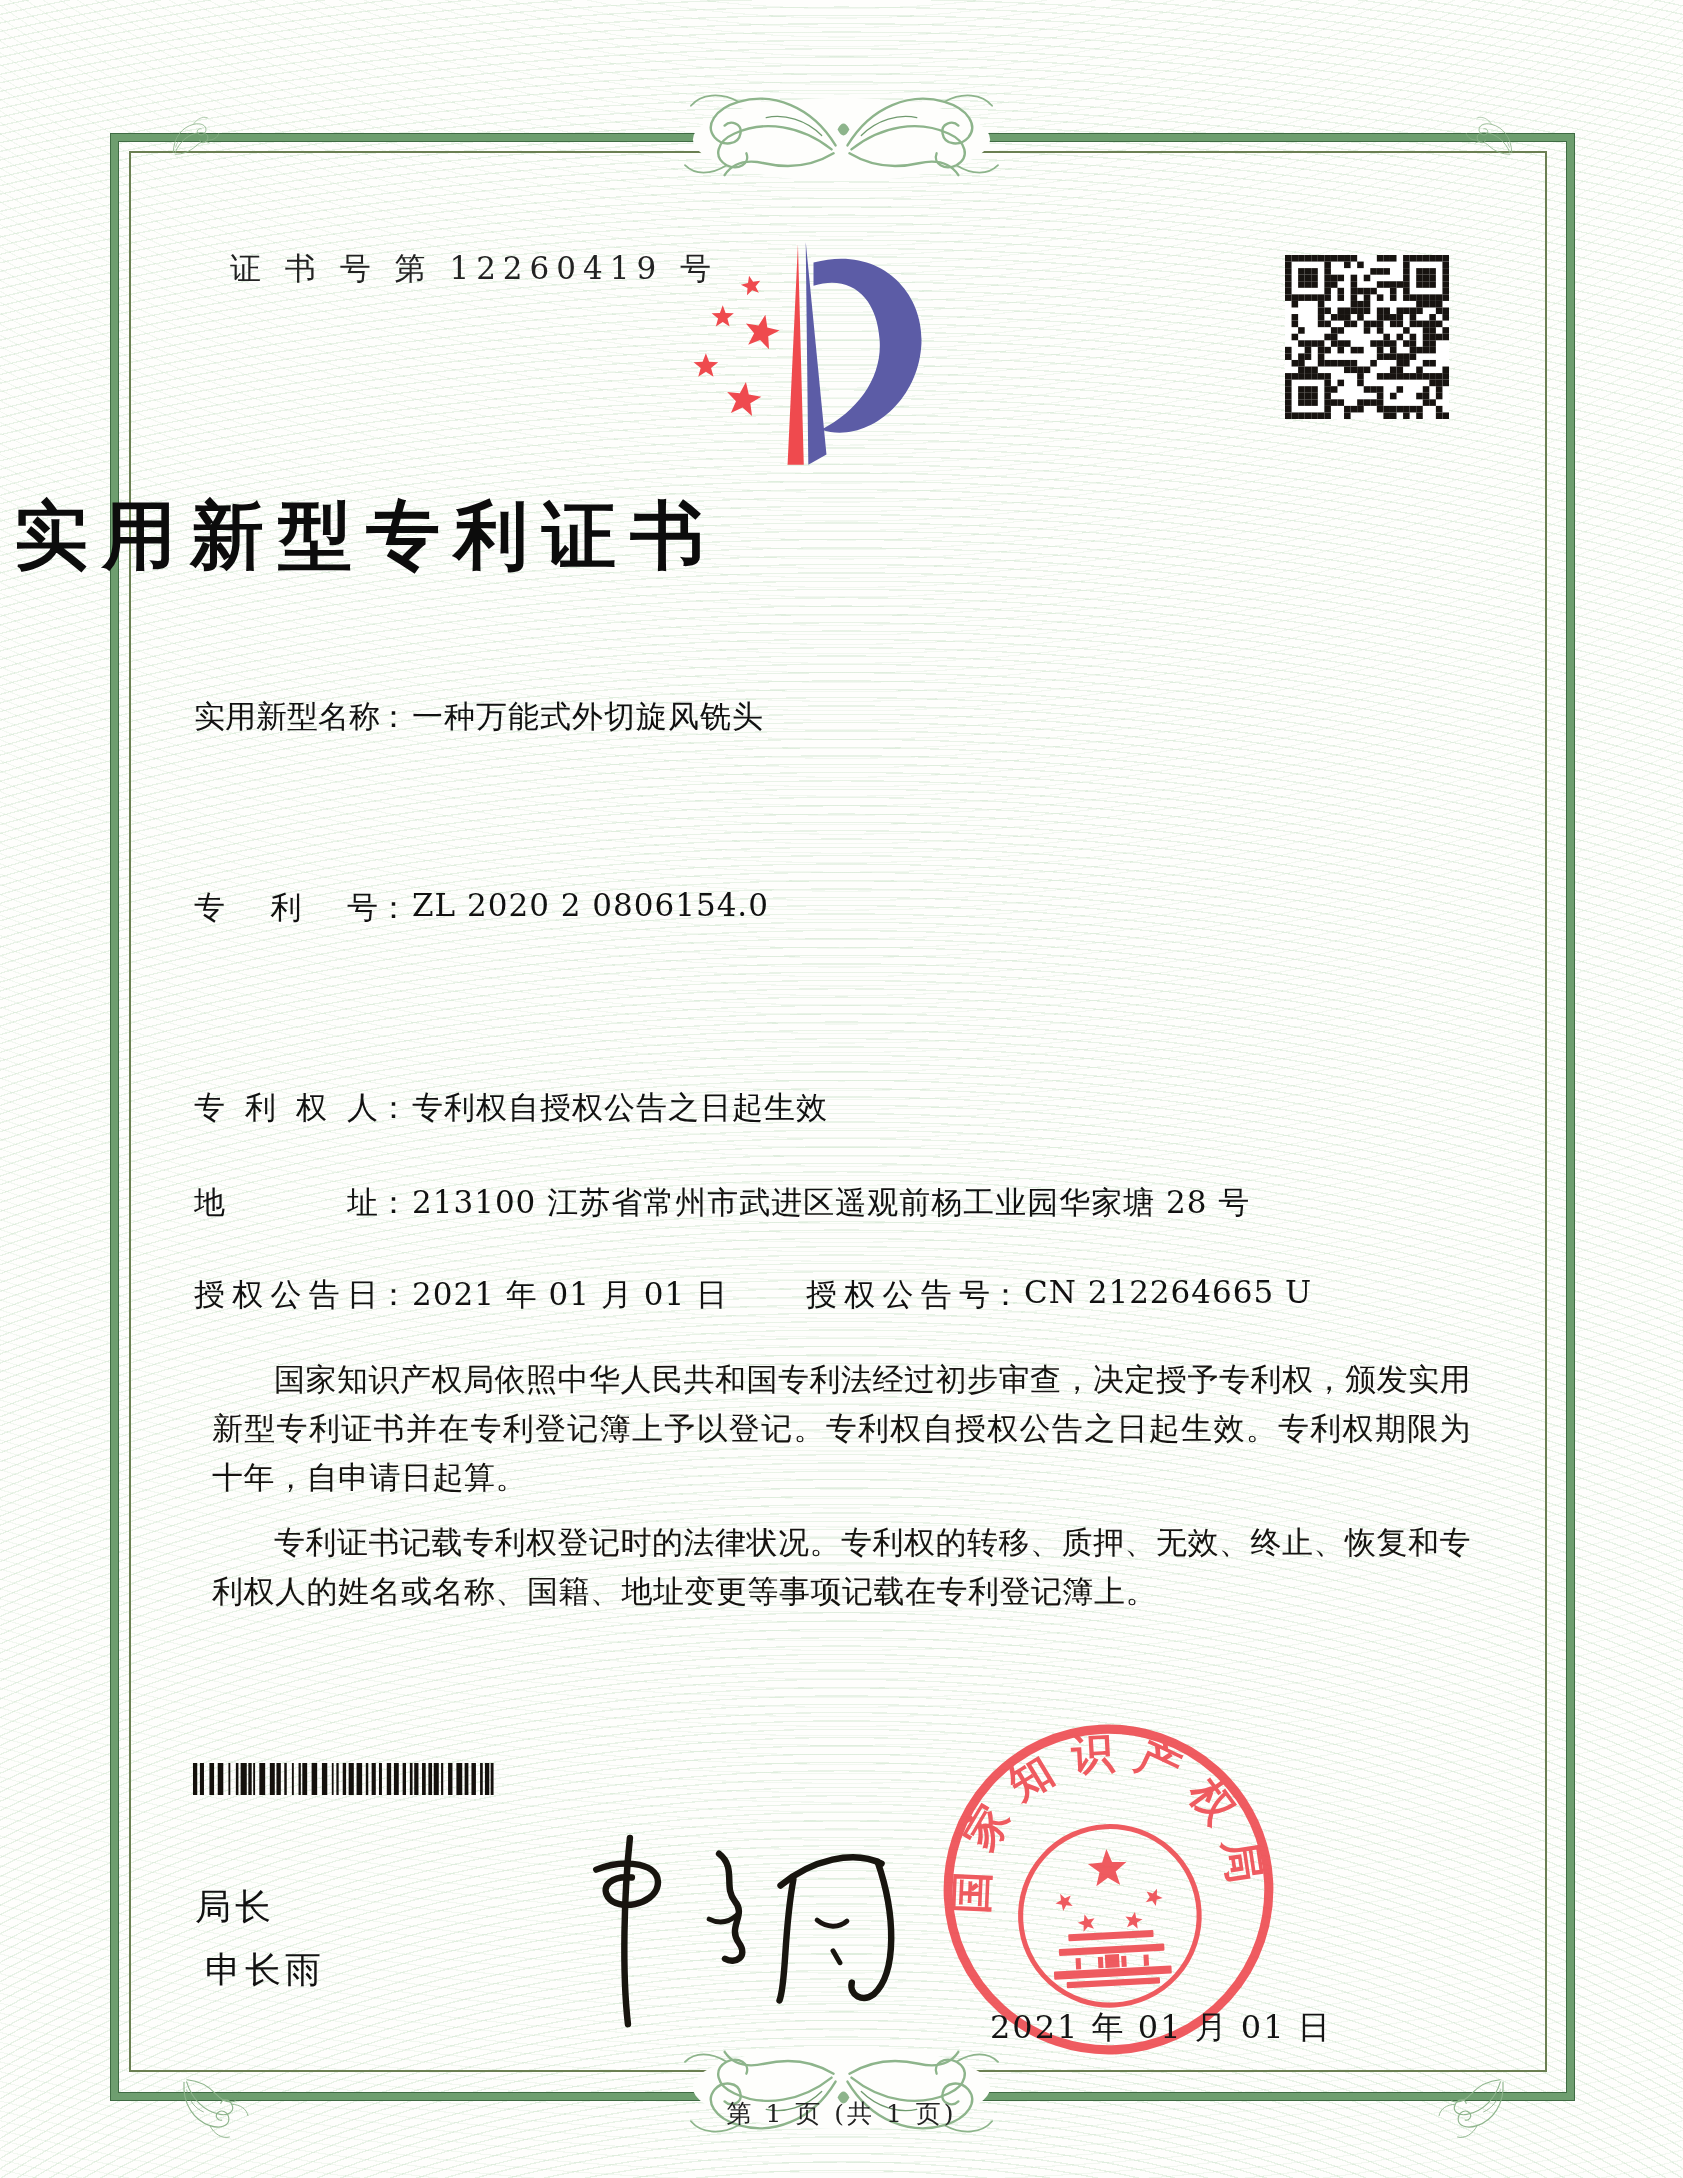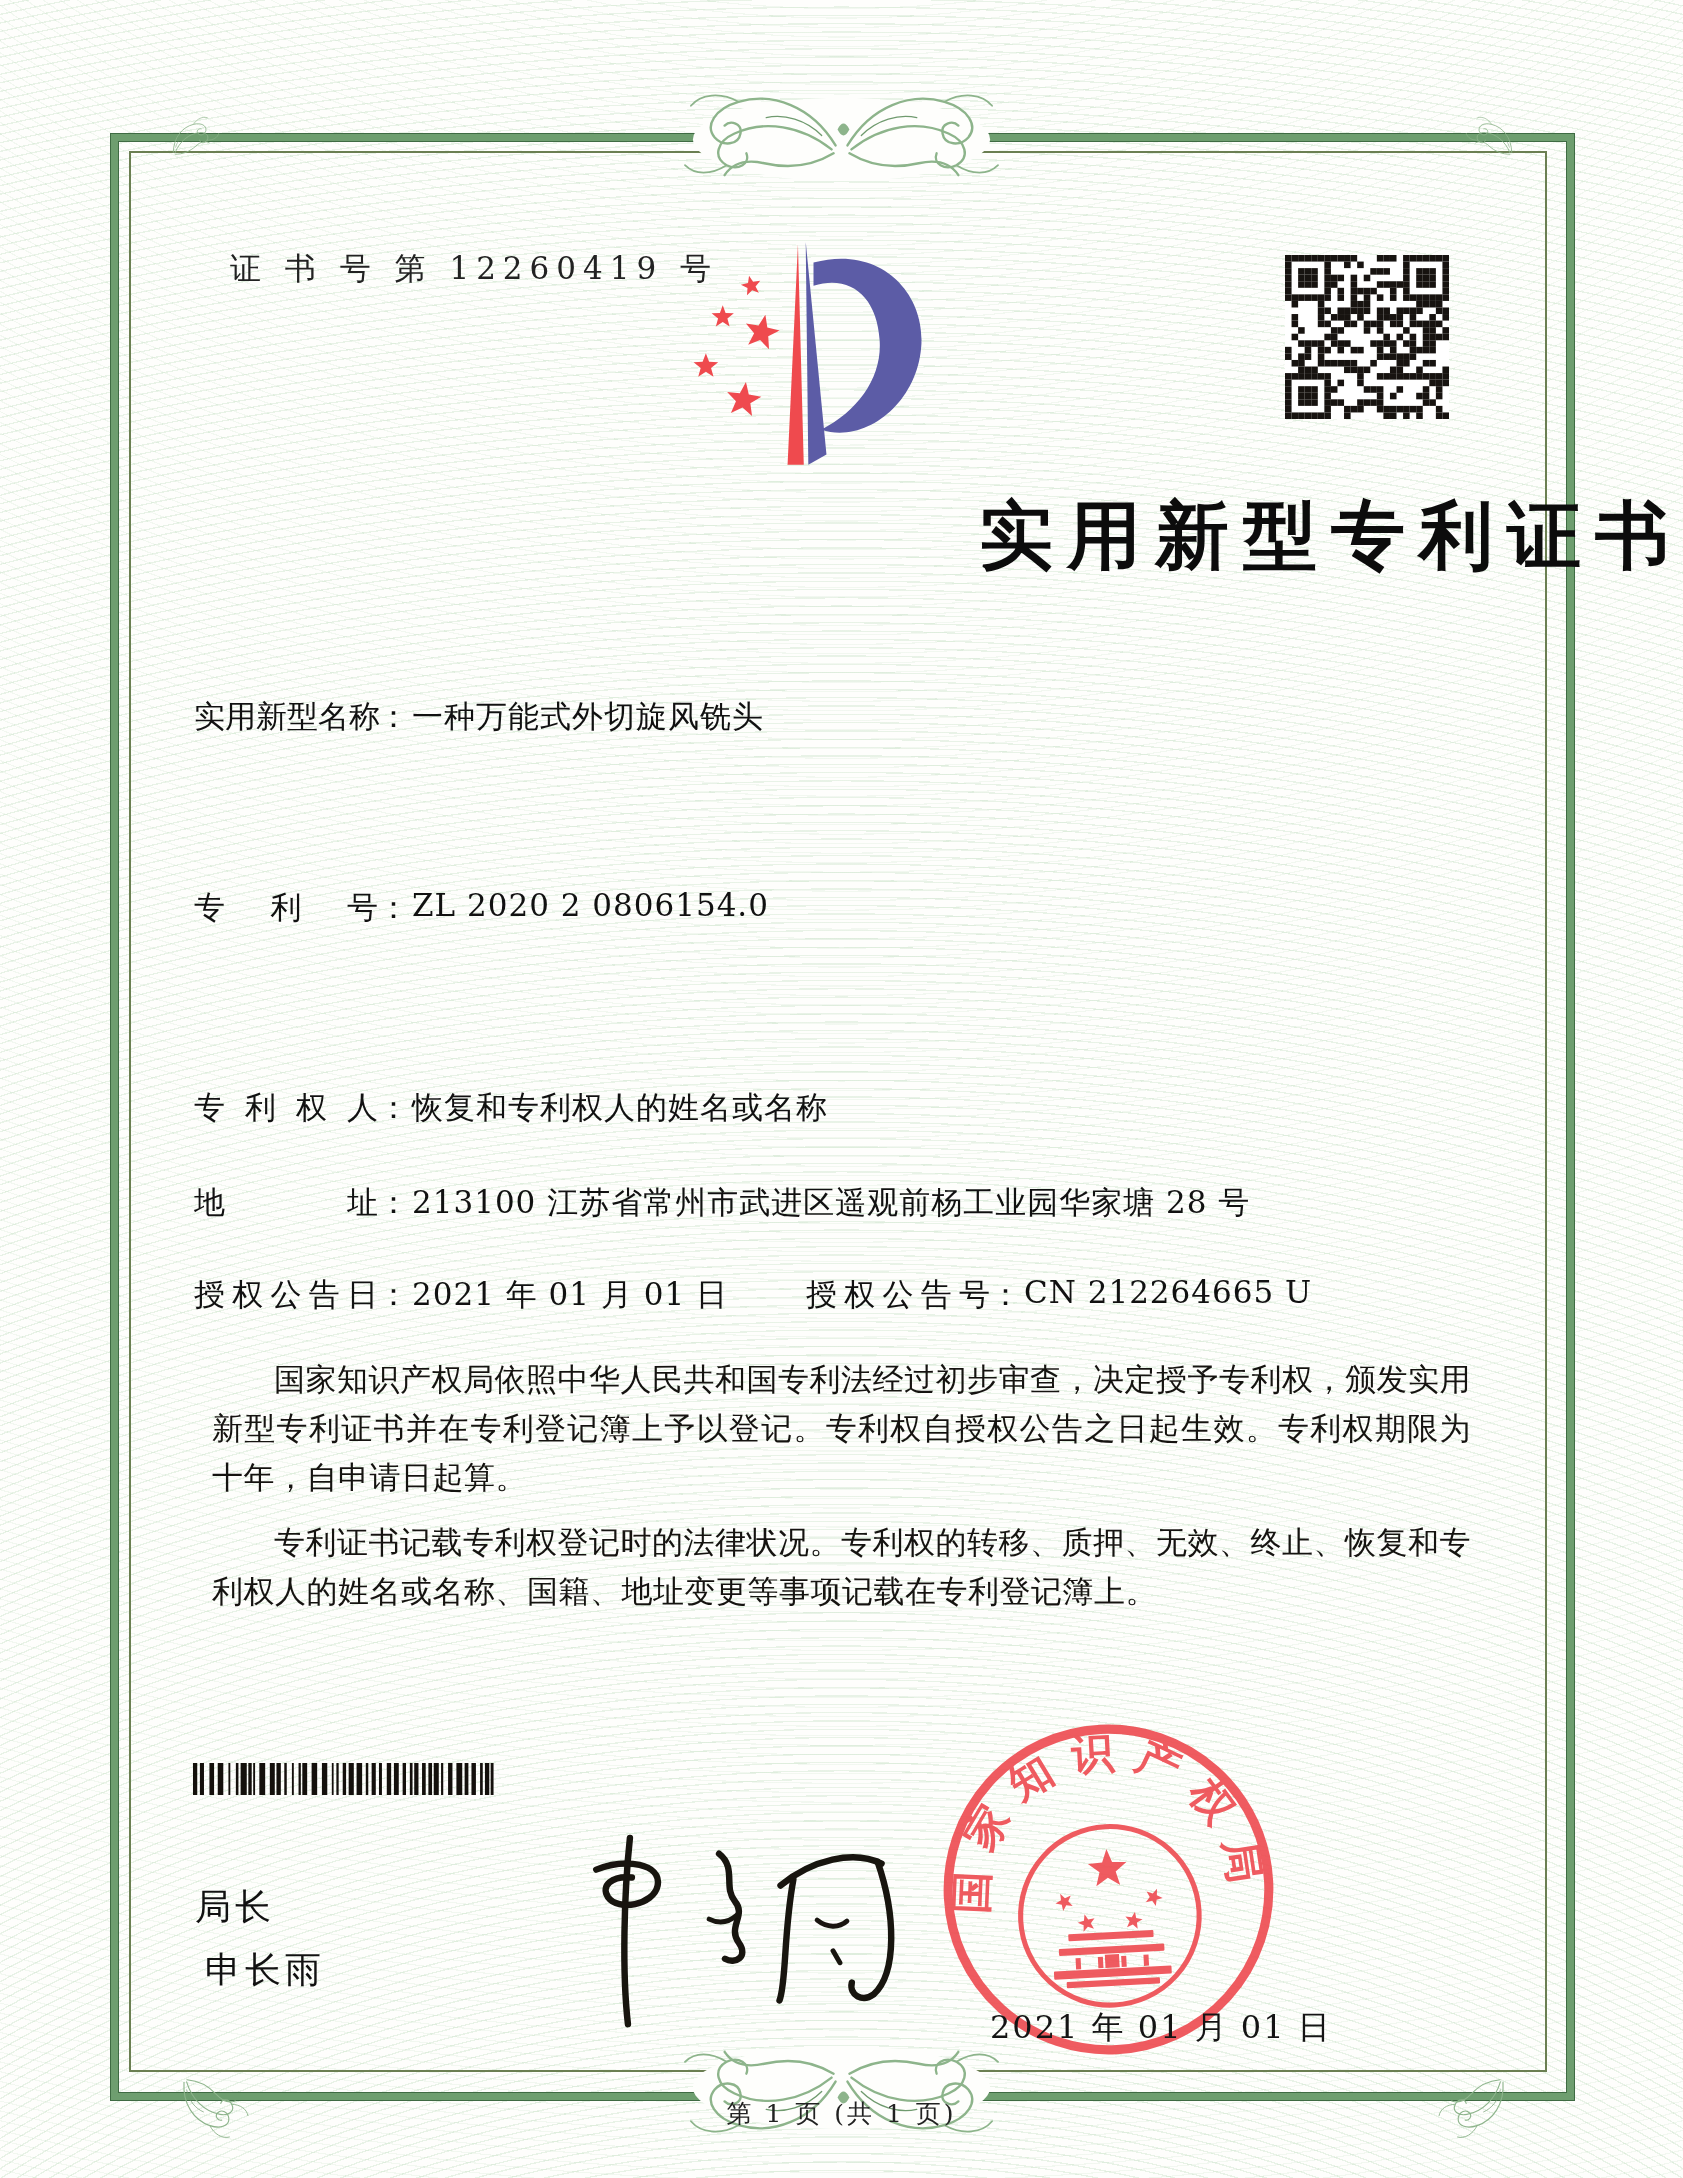--- a/index.html
+++ b/index.html
@@ -28,21 +28,21 @@
   .ornament{position:absolute;pointer-events:none;}
   
   .cert-no{
     position:absolute;left:194px;top:248px;
     font-size:31px;letter-spacing:7px;color:#222;margin-left:36px;
   }
   .logo{position:absolute;left:681px;top:234px;width:265px;height:236px;}
   .qr{position:absolute;left:1285px;top:255px;width:164px;height:164px;}
   .title{
     position:absolute;left:0;top:487px;width:1683px;
-    text-align:right;font-size:74px;font-weight:bold;
+    text-align:left;font-size:74px;font-weight:bold;
     letter-spacing:14px;padding-left:14px;box-sizing:border-box;color:#0c0c0c;
   }
   
   .frow{position:absolute;left:194px;width:1307px;height:46px;font-size:31px;white-space:nowrap;}
   .flabel{display:inline-block;width:184px;text-align:justify;text-align-last:justify;vertical-align:top;}
   .fcolon{display:inline-block;width:30px;vertical-align:top;}
   .fvalue{display:inline-block;padding-left:4px;letter-spacing:1px;vertical-align:top;}
   .fgroup2{position:absolute;left:612px;top:0;}
   
   .body-text{
@@ -467,21 +467,21 @@
 
   <div class="title">实用新型专利证书</div>
 
   <div class="frow" style="top:696px">
     <span class="flabel">实用新型名称</span><span class="fcolon">：</span><span class="fvalue">一种万能式外切旋风铣头</span>
   </div>
   <div class="frow" style="top:887px">
     <span class="flabel">专利号</span><span class="fcolon">：</span><span class="fvalue">ZL 2020 2 0806154.0</span>
   </div>
   <div class="frow" style="top:1087px">
-    <span class="flabel">专利权人</span><span class="fcolon">：</span><span class="fvalue">恢复和专利权人的姓名或名称</span>
+    <span class="flabel">专利权人</span><span class="fcolon">：</span><span class="fvalue">专利权自授权公告之日起生效</span>
   </div>
   <div class="frow" style="top:1182px">
     <span class="flabel">地址</span><span class="fcolon">：</span><span class="fvalue">213100 江苏省常州市武进区遥观前杨工业园华家塘 28 号</span>
   </div>
   <div class="frow" style="top:1274px">
     <span class="flabel">授权公告日</span><span class="fcolon">：</span><span class="fvalue">2021 年 01 月 01 日</span>
     <span class="fgroup2">
       <span class="flabel">授权公告号</span><span class="fcolon">：</span><span class="fvalue">CN 212264665 U</span>
     </span>
   </div>

